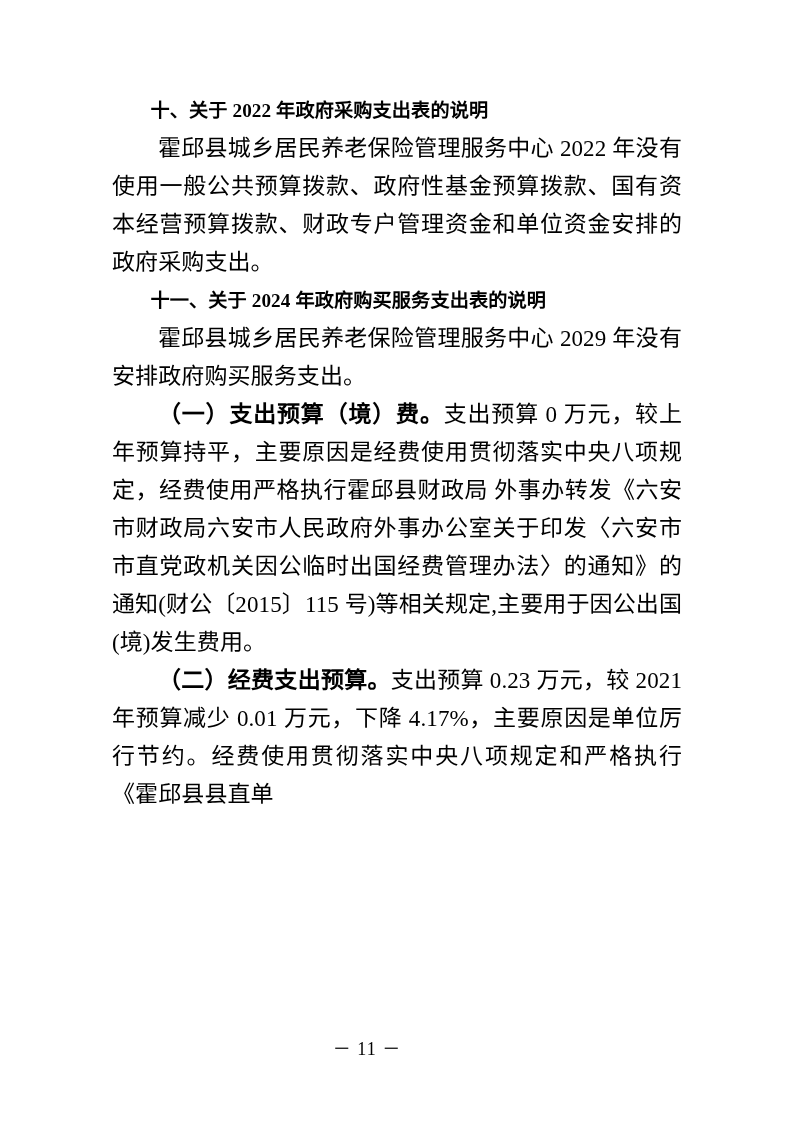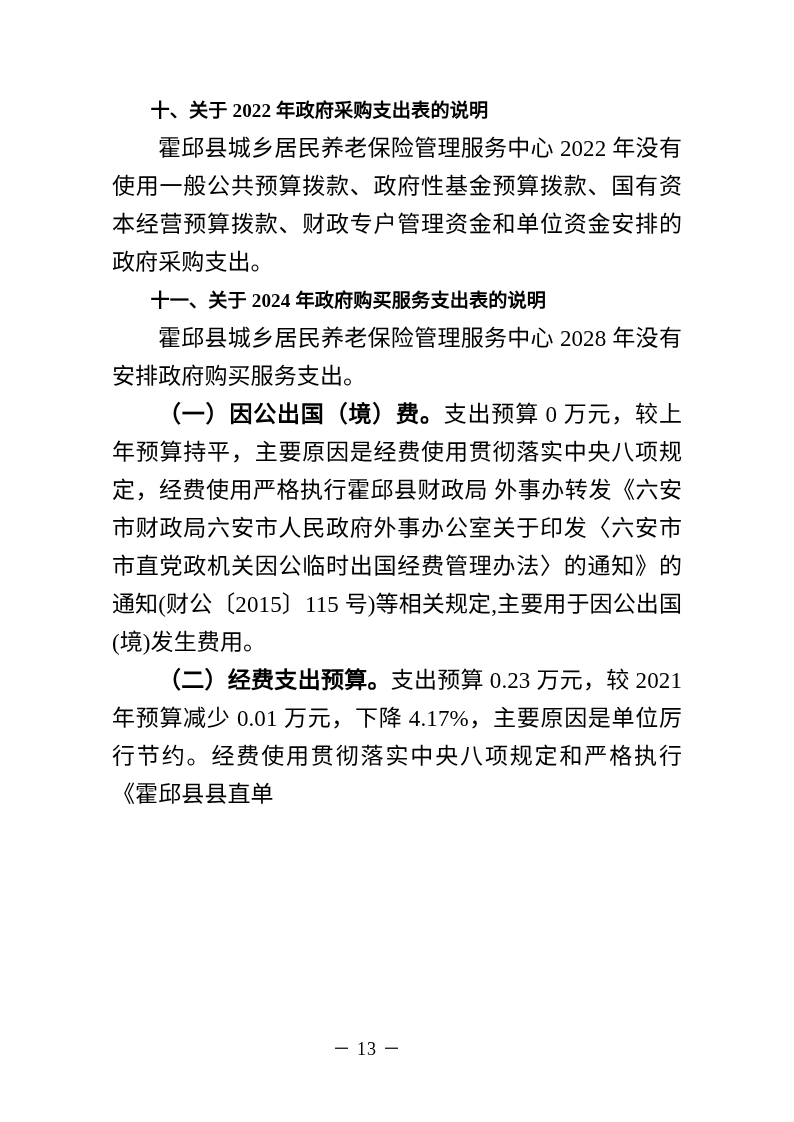--- a/index.html
+++ b/index.html
@@ -66,25 +66,25 @@
 <div class="page">
 
   <div class="doc-body">
 
     <p class="heading">十、关于 2022 年政府采购支出表的说明</p>
 
     <p class="para">霍邱县城乡居民养老保险管理服务中心 2022 年没有使用一般公共预算拨款、政府性基金预算拨款、国有资本经营预算拨款、财政专户管理资金和单位资金安排的政府采购支出。</p>
 
     <p class="heading">十一、关于 2024 年政府购买服务支出表的说明</p>
 
-    <p class="para">霍邱县城乡居民养老保险管理服务中心 2028 年没有安排政府购买服务支出。</p>
+    <p class="para">霍邱县城乡居民养老保险管理服务中心 2029 年没有安排政府购买服务支出。</p>
 
 
 
-    <p class="para"><span class="lead">（一）因公出国（境）费。</span><span>支出预算 0 万元，较上年预算持平，主要原因是经费使用贯彻落实中央八项规定，经费使用严格执行霍邱县财政局 外事办转发《六安市财政局六安市人民政府外事办公室关于印发〈六安市市直党政机关因公临时出国经费管理办法〉的通知》的通知(财公〔2015〕115 号)等相关规定,主要用于因公出国(境)发生费用。</span></p>
+    <p class="para"><span class="lead">（一）支出预算（境）费。</span><span>支出预算 0 万元，较上年预算持平，主要原因是经费使用贯彻落实中央八项规定，经费使用严格执行霍邱县财政局 外事办转发《六安市财政局六安市人民政府外事办公室关于印发〈六安市市直党政机关因公临时出国经费管理办法〉的通知》的通知(财公〔2015〕115 号)等相关规定,主要用于因公出国(境)发生费用。</span></p>
 
     <p class="para"><span class="lead">（二）经费支出预算。</span><span>支出预算 0.23 万元，较 2021 年预算减少 0.01 万元，下降 4.17%，主要原因是单位厉行节约。经费使用贯彻落实中央八项规定和严格执行《霍邱县县直单</span></p>
 
   </div>
 
-  <div class="footer">－ 13 －</div>
+  <div class="footer">－ 11 －</div>
 
 </div>
 
 </body></html>

